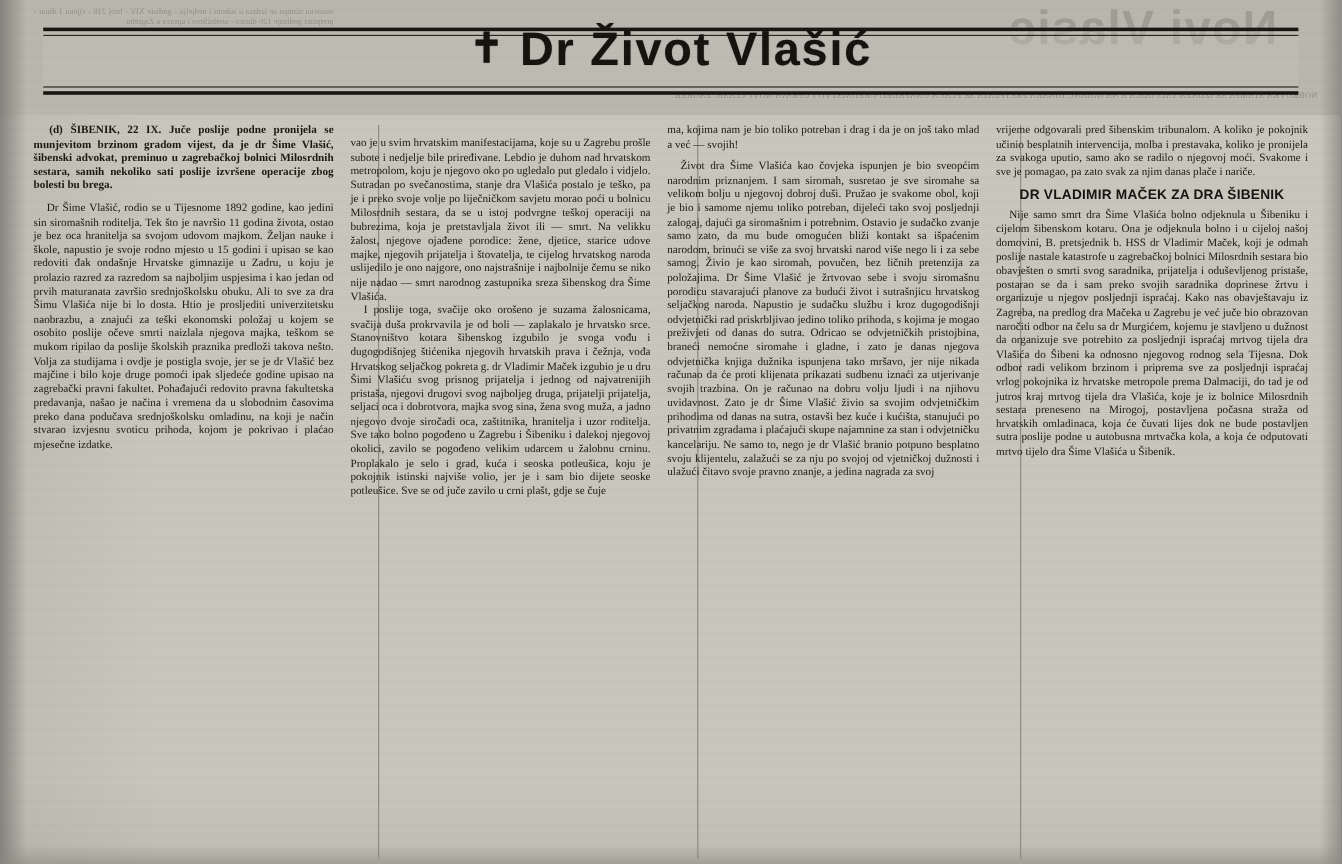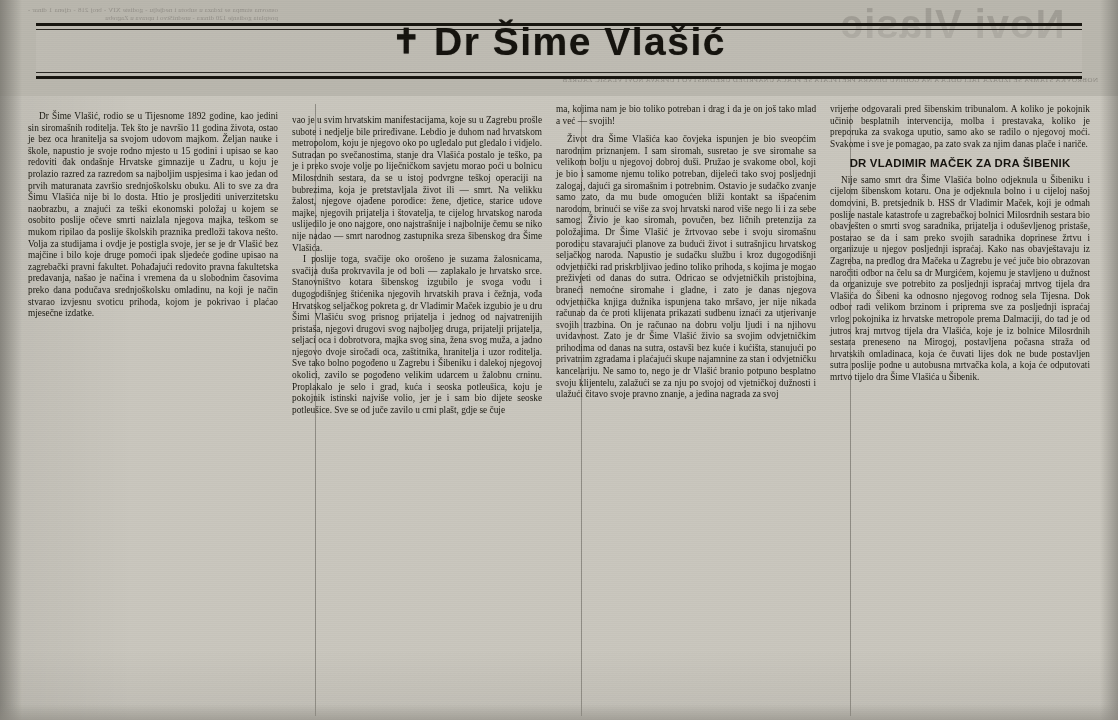--- a/index.html
+++ b/index.html
@@ -210,48 +210,49 @@
 
   <div class="masthead">
     <div class="masthead-bg"></div>
     <div class="ghost-text-left">osnovna stampa se izdaza u subotu i nedjelju - godiste XIV - broj 218 - cijena 1 dinar - pretplata godisnje 120 dinara - uredniStvo i upravа u Zagrebu</div>
     <div class="ghost-logo">Novi Vlasic</div>
     <div class="ghost-strip">NOBROVKA STAMPA SE IZDAZA       TALI      ODLA  A NA GODINU   DINARA      PRETPLATA SE   PLACA   UNAPRIJED      UREDNISTVO I UPRAVA      NOVI      VLASIC      ZAGREB</div>
     <div class="title-band">
       <div class="title-band-inner"></div>
     </div>
     <div class="obit-title">
-      <span class="cross">✝</span><span>Dr Šime Vlašić</span>
+      <span class="cross">✝</span><span>Dr Život Vlašić</span>
     </div>
   </div>
 
   <div class="columns">
 
     <div class="rule r1"></div>
     <div class="rule r2"></div>
     <div class="rule r3"></div>
 
     <div class="col c1">
+      <p class="lead">(d) ŠIBENIK, 22 IX. Juče poslije podne pronijela se munjevitom brzinom gradom vijest, da je dr Šime Vlašić, šibenski advokat, preminuo u zagrebačkoj bolnici Milosrdnih sestara, samih nekoliko sati poslije izvršene operacije zbog bolesti bu brega.</p>
       <div class="gap"></div>
       <p>Dr Šime Vlašić, rodio se u Tijesnome 1892 godine, kao jedini sin siromašnih roditelja. Tek što je navršio 11 godina života, ostao je bez oca hranitelja sa svojom udovom majkom. Željan nauke i škole, napustio je svoje rodno mjesto u 15 godini i upisao se kao redoviti đak ondašnje Hrvatske gimnazije u Zadru, u koju je prolazio razred za razredom sa najboljim uspjesima i kao jedan od prvih maturanata završio srednjoškolsku obuku. Ali to sve za dra Šimu Vlašića nije bi lo dosta. Htio je prosljediti univerzitetsku naobrazbu, a znajući za teški ekonomski položaj u kojem se osobito poslije očeve smrti naizlala njegova majka, teškom se mukom ripilao da poslije školskih praznika predloži takova nešto. Volja za studijama i ovdje je postigla svoje, jer se je dr Vlašić bez majčine i bilo koje druge pomoći ipak sljedeće godine upisao na zagrebački pravni fakultet. Pohađajući redovito pravna fakultetska predavanja, našao je načina i vremena da u slobodnim časovima preko dana podučava srednjoškolsku omladinu, na koji je način stvarao izvjesnu svoticu prihoda, kojom je pokrivao i plaćao mjesečne izdatke.</p>
     </div>
 
     <div class="col c2">
       <p class="noindent">vao je u svim hrvatskim manifestacijama, koje su u Zagrebu prošle subote i nedjelje bile priređivane. Lebdio je duhom nad hrvatskom metropolom, koju je njegovo oko po ugledalo put gledalo i vidjelo. Sutradan po svečanostima, stanje dra Vlašića postalo je teško, pa je i preko svoje volje po liječničkom savjetu morao poći u bolnicu Milosrdnih sestara, da se u istoj podvrgne teškoj operaciji na bubrezima, koja je pretstavljala život ili — smrt. Na velikku žalost, njegove ojađene porodice: žene, djetice, starice udove majke, njegovih prijatelja i štovatelja, te cijelog hrvatskog naroda uslijedilo je ono najgore, ono najstrašnije i najbolnije čemu se niko nije nadao — smrt narodnog zastupnika sreza šibenskog dra Šime Vlašića.</p>
       <p>I poslije toga, svačije oko orošeno je suzama žalosnicama, svačija duša prokrvavila je od boli — zaplakalo je hrvatsko srce. Stanovništvo kotara šibenskog izgubilo je svoga vođu i dugogodišnjeg štićenika njegovih hrvatskih prava i čežnja, vođa Hrvatskog seljačkog pokreta g. dr Vladimir Maček izgubio je u dru Šimi Vlašiću svog prisnog prijatelja i jednog od najvatrenijih pristaša, njegovi drugovi svog najboljeg druga, prijatelji prijatelja, seljaci oca i dobrotvora, majka svog sina, žena svog muža, a jadno njegovo dvoje siročadi oca, zaštitnika, hranitelja i uzor roditelja. Sve tako bolno pogođeno u Zagrebu i Šibeniku i dalekoj njegovoj okolici, zavilo se pogođeno velikim udarcem u žalobnu crninu. Proplakalo je selo i grad, kuća i seoska potleušica, koju je pokojnik istinski najviše volio, jer je i sam bio dijete seoske potleušice. Sve se od juče zavilo u crni plašt, gdje se čuje</p>
     </div>
 
     <div class="col c3">
       <p class="noindent">ma, kojima nam je bio toliko potreban i drag i da je on još tako mlad a već — svojih!</p>
       <div class="gap"></div>
       <p>Život dra Šime Vlašića kao čovjeka ispunjen je bio sveopćim narodnim priznanjem. I sam siromah, susretao je sve siromahe sa velikom bolju u njegovoj dobroj duši. Pružao je svakome obol, koji je bio i samome njemu toliko potreban, dijeleći tako svoj posljednji zalogaj, dajući ga siromašnim i potrebnim. Ostavio je sudačko zvanje samo zato, da mu bude omogućen bliži kontakt sa išpaćenim narodom, brinući se više za svoj hrvatski narod više nego li i za sebe samog. Živio je kao siromah, povučen, bez ličnih pretenzija za položajima. Dr Šime Vlašić je žrtvovao sebe i svoju siromašnu porodicu stavarajući planove za budući život i sutrašnjicu hrvatskog seljačkog naroda. Napustio je sudačku službu i kroz dugogodišnji odvjetnički rad priskrbljivao jedino toliko prihoda, s kojima je mogao preživjeti od danas do sutra. Odricao se odvjetničkih pristojbina, braneći nemoćne siromahe i gladne, i zato je danas njegova odvjetnička knjiga dužnika ispunjena tako mršavo, jer nije nikada računao da će proti klijenata prikazati sudbenu iznaći za utjerivanje svojih trazbina. On je računao na dobru volju ljudi i na njihovu uvidavnost. Zato je dr Šime Vlašić živio sa svojim odvjetničkim prihodima od danas na sutra, ostavši bez kuće i kućišta, stanujući po privatnim zgradama i plaćajući skupe najamnine za stan i odvjetničku kancelariju. Ne samo to, nego je dr Vlašić branio potpuno besplatno svoju klijentelu, zalažući se za nju po svojoj od vjetničkoj dužnosti i ulažući čitavo svoje pravno znanje, a jedina nagrada za svoj</p>
     </div>
 
     <div class="col c4">
-      <p class="noindent">vrijeme odgovarali pred šibenskim tribunalom. A koliko je pokojnik učinio besplatnih intervencija, molba i prestavaka, koliko je preporuka za svakoga uputio, samo ako se radilo o njegovoj moći. Svakome i sve je pomagao, pa zato svak za njim danas plače i nariče.</p>
+      <p class="noindent">vrijeme odgovarali pred šibenskim tribunalom. A koliko je pokojnik učinio besplatnih intervencija, molba i prestavaka, koliko je pronijela za svakoga uputio, samo ako se radilo o njegovoj moći. Svakome i sve je pomagao, pa zato svak za njim danas plače i nariče.</p>
       <div class="subhead">DR VLADIMIR MAČEK ZA DRA ŠIBENIK</div>
       <p>Nije samo smrt dra Šime Vlašića bolno odjeknula u Šibeniku i cijelom šibenskom kotaru. Ona je odjeknula bolno i u cijeloj našoj domovini, B. pretsjednik b. HSS dr Vladimir Maček, koji je odmah poslije nastale katastrofe u zagrebačkoj bolnici Milosrdnih sestara bio obavješten o smrti svog saradnika, prijatelja i oduševljenog pristaše, postarao se da i sam preko svojih saradnika doprinese žrtvu i organizuje u njegov posljednji ispraćaj. Kako nas obavještavaju iz Zagreba, na predlog dra Mačeka u Zagrebu je već juče bio obrazovan naročiti odbor na čelu sa dr Murgićem, kojemu je stavljeno u dužnost da organizuje sve potrebito za posljednji ispraćaj mrtvog tijela dra Vlašića do Šibeni ka odnosno njegovog rodnog sela Tijesna. Dok odbor radi velikom brzinom i priprema sve za posljednji ispraćaj vrlog pokojnika iz hrvatske metropole prema Dalmaciji, do tad je od jutros kraj mrtvog tijela dra Vlašića, koje je iz bolnice Milosrdnih sestara preneseno na Mirogoj, postavljena počasna straža od hrvatskih omladinaca, koja će čuvati lijes dok ne bude postavljen sutra poslije podne u autobusna mrtvačka kola, a koja će odputovati mrtvo tijelo dra Šime Vlašića u Šibenik.</p>
     </div>
 
   </div>
 
   <div class="grain"></div>
   <div class="edge-left"></div>
   <div class="edge-right"></div>
   <div class="fade-bottom"></div>

